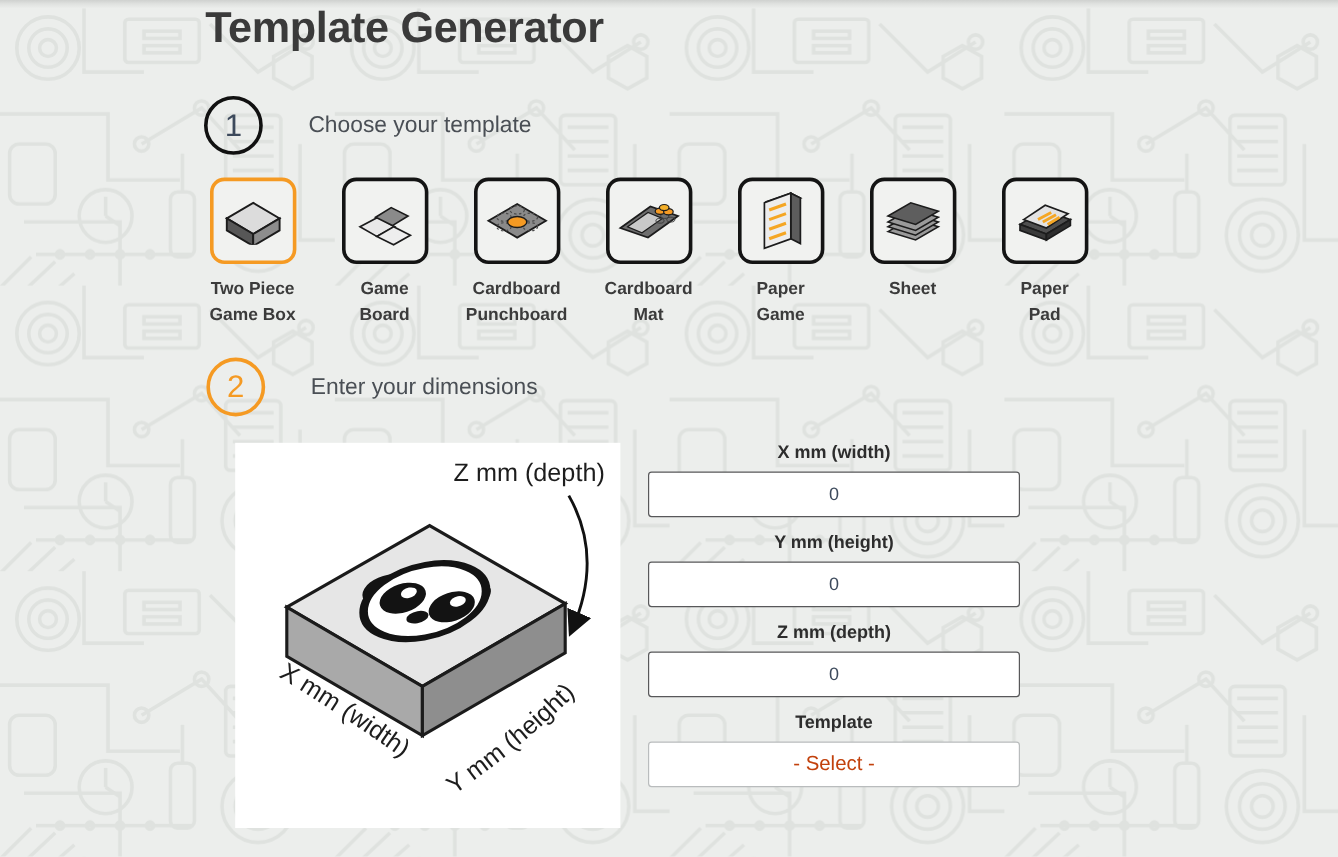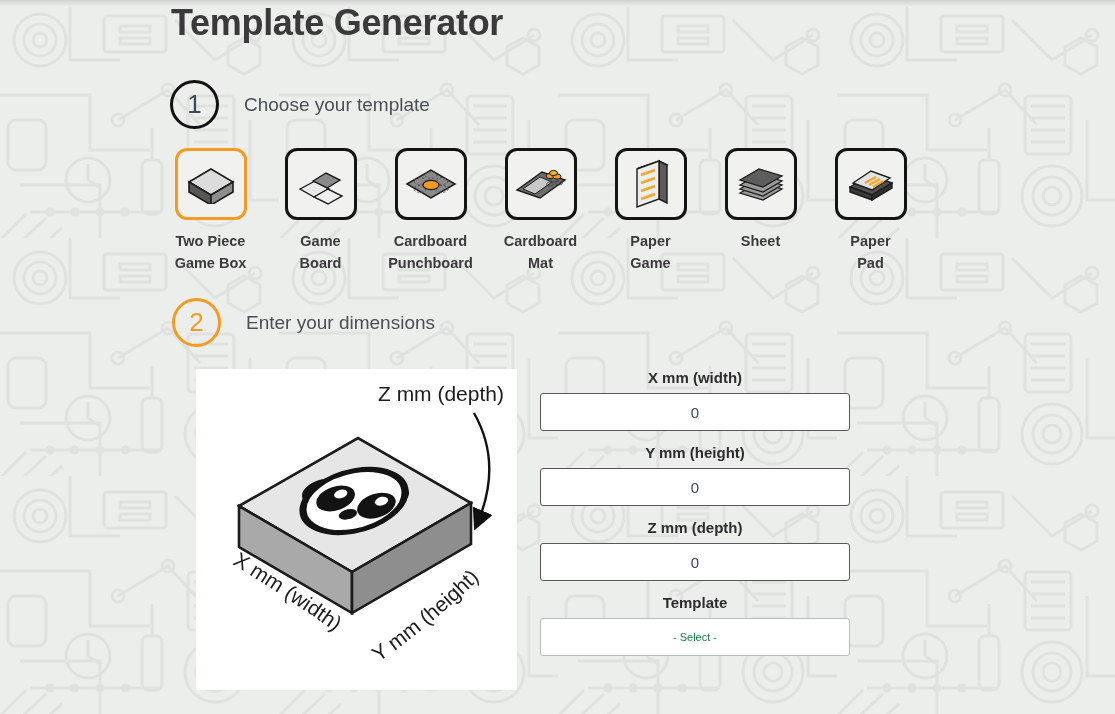--- a/index.html
+++ b/index.html
@@ -70,21 +70,21 @@
   }
   .step-circle.dark {
     border: 3px solid #111111;
     color: #3d4a5c;
   }
   .step-circle.accent {
     border: 3px solid #f59a23;
     color: #f59a23;
   }
   .step-label {
-    margin-left: 25px;
+    margin-left: 38px;
     font-size: 19px;
     color: #4a4f55;
     white-space: nowrap;
   }
 
   
   #template-list {
     position: absolute;
     left: 170px;
     top: 148px;
@@ -160,22 +160,22 @@
     text-align: center;
     padding: 0 8px;
   }
   .field-select {
     width: 100%;
     height: 38px;
     box-sizing: border-box;
     border: 1px solid #b9bcbd;
     border-radius: 3px;
     background: #ffffff;
-    color: #15803d;
-    font-size: 11px;
+    color: #c2410c;
+    font-size: 17px;
     font-family: "Liberation Sans", sans-serif;
     text-align: center;
     display: flex;
     align-items: center;
     justify-content: center;
     cursor: pointer;
   }
 </style>
 </head>
 <body>

